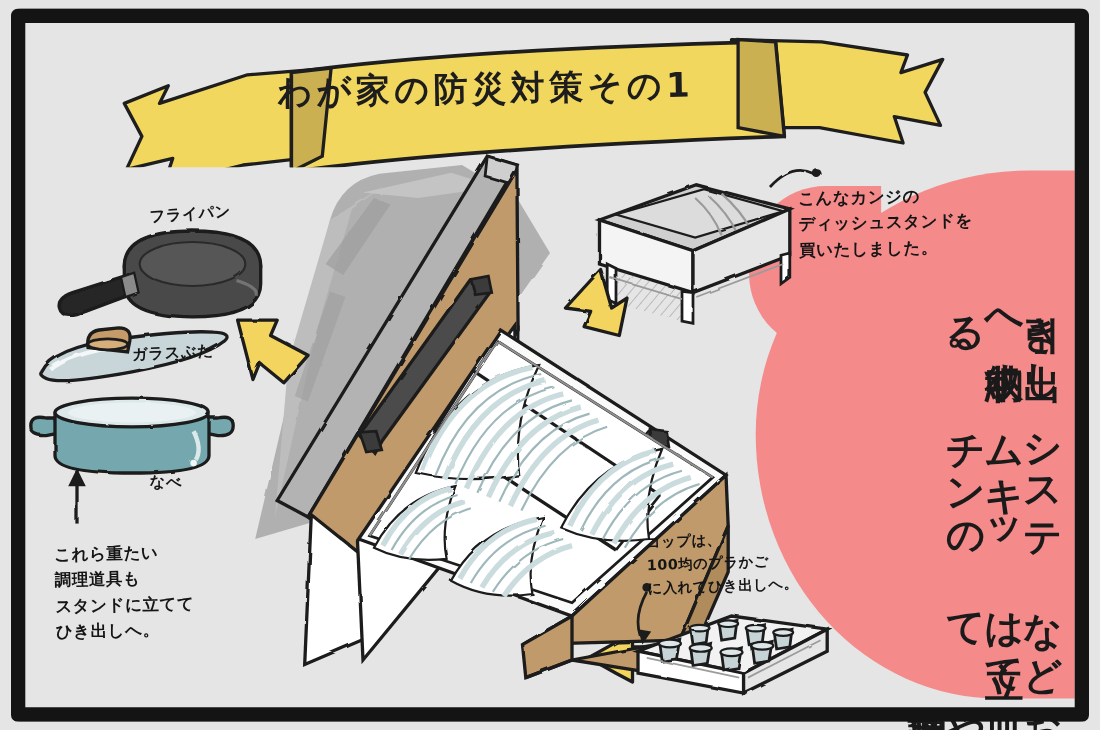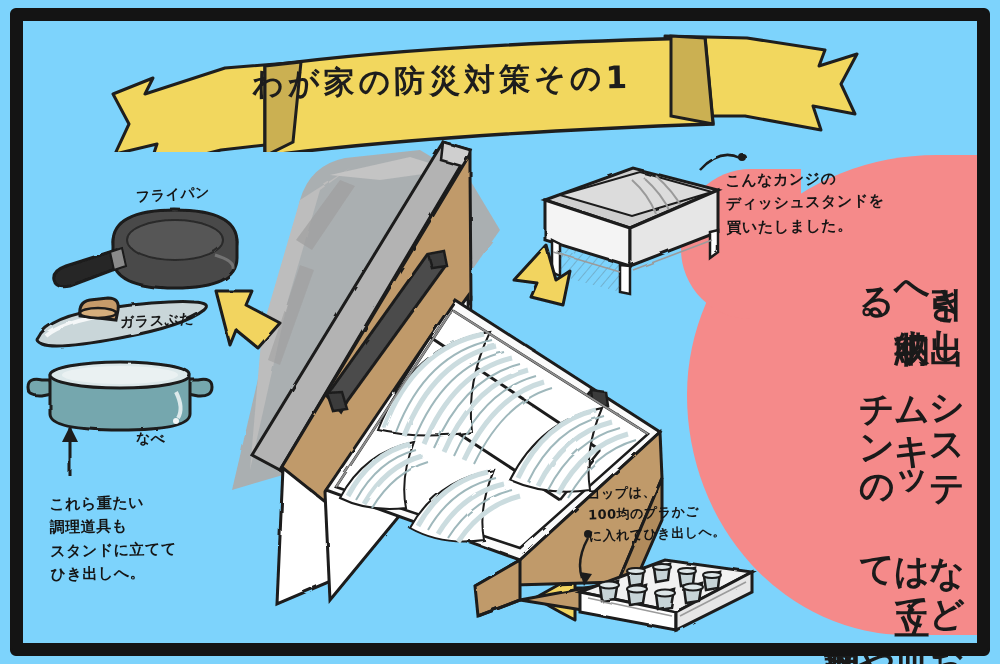--- a/index.html
+++ b/index.html
@@ -1,20 +1,20 @@
 <!DOCTYPE html>
 <html><head>
 <meta charset="utf-8">
 <style>
   html,body{margin:0;padding:0;background:#ffffff;}
   body{
     width:1000px;height:664px;overflow:hidden;position:relative;
     font-family:"DejaVu Sans","Liberation Sans",sans-serif;
   }
-  #stage{position:absolute;inset:0;background:#7dd3fc;}
+  #stage{position:absolute;inset:0;background:#e5e5e5;}
 
   
   .frame-border{
     position:absolute;left:10px;top:8px;width:980px;height:648px;
     border:13px solid #141414;border-radius:6px;box-sizing:border-box;
     pointer-events:none;z-index:40;
   }
   .frame-border::after{
     content:"";position:absolute;left:-13px;top:-13px;right:-13px;bottom:-13px;
     border:2px solid #141414;border-radius:8px;opacity:.55;

